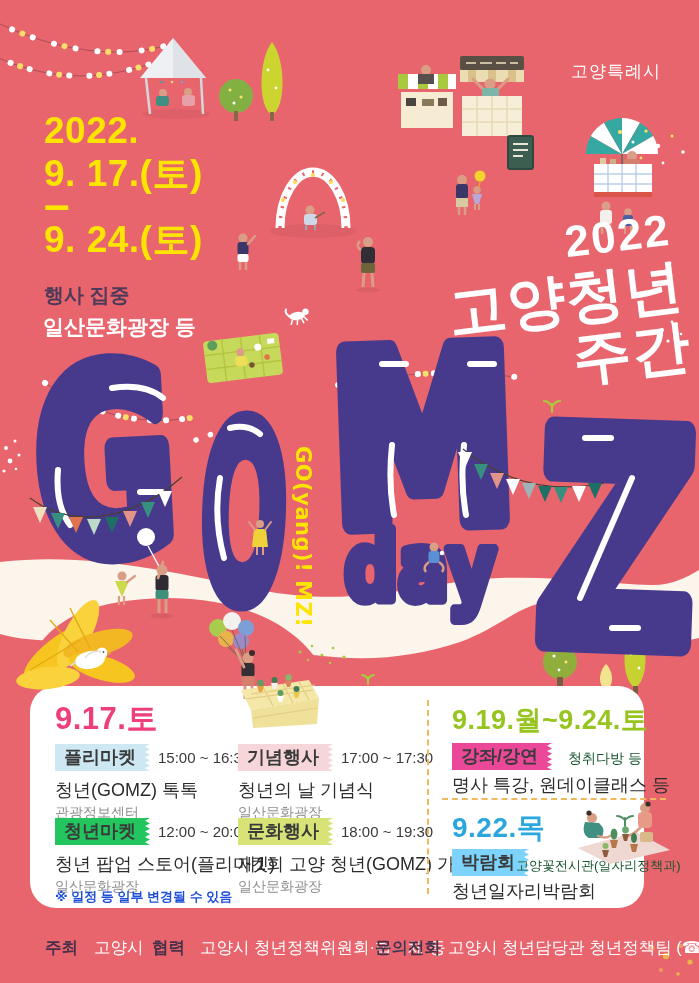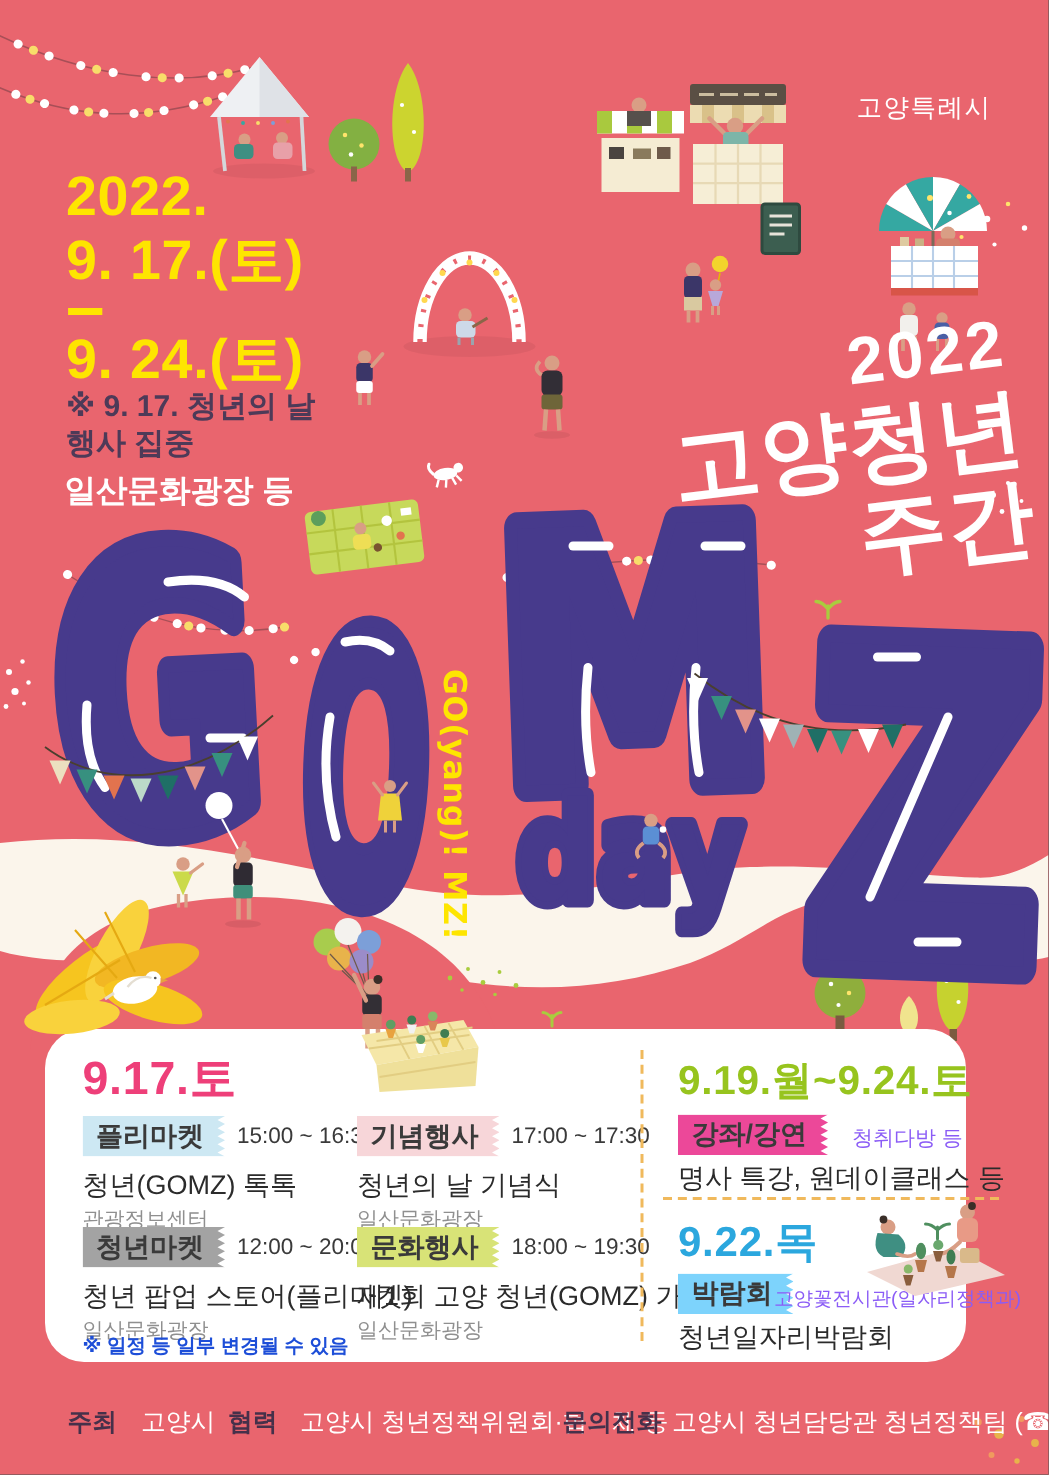--- a/index.html
+++ b/index.html
@@ -29,27 +29,27 @@
   .card{position:absolute;left:30px;top:686px;width:614px;height:222px;background:#fff;
         border-radius:26px;z-index:3;}
   .card>div,.card>span{position:absolute}
   .d-date{font-weight:bold;font-size:31px;letter-spacing:.5px;white-space:nowrap}
   .d-pink{color:#ee3f79}.d-green{color:#97c41e}.d-blue{color:#2ba7de}
   .ev{width:200px}
   .ev-head{display:flex;align-items:center;gap:8px}
   .tag{display:inline-block;font-weight:bold;font-size:18px;color:#3a3a3a;line-height:1;
        padding:4px 14px 5px 9px;white-space:nowrap;
        clip-path:polygon(0 0,100% 0,calc(100% - 5px) 10%,100% 20%,calc(100% - 5px) 30%,100% 40%,calc(100% - 5px) 50%,100% 60%,calc(100% - 5px) 70%,100% 80%,calc(100% - 5px) 90%,100% 100%,0 100%);}
-  .tag-blue{background:#cde8f3}.tag-pink{background:#f7d6d9}.tag-yellow{background:#a3a3a3}
+  .tag-blue{background:#cde8f3}.tag-pink{background:#f7d6d9}.tag-yellow{background:#22c55e}
   .tag-green{background:#d8e377}.tag-cream{background:#ec4899}.tag-purple{background:#7dd3fc}
   .time{font-size:15px;color:#3a3a3a;white-space:nowrap}
   .ev-title{font-size:18px;font-weight:normal;color:#2b2b2b;margin-top:7px;white-space:nowrap}
   .ev-venue{font-size:14px;color:#8f8f8f;margin-top:2px}
   .note{font-size:13px;font-weight:bold;color:#1d4ed8;white-space:nowrap}
-  .aside{font-size:14px;color:#8b5cf6;white-space:nowrap}
+  .aside{font-size:14px;color:#14532d;white-space:nowrap}
   .vdiv{left:397px;top:14px;height:194px;border-left:2px dashed #f0b95c}
   .hdiv{left:412px;top:112px;width:224px;border-top:2px dashed #f0b95c}
   
   .ft{position:absolute;top:937px;z-index:5;font-size:16.5px;white-space:nowrap}
   .ft-label{font-weight:bold;color:#46304a}
   .ft-val{color:#fff}
   #f-host-label{left:45px}#f-host{left:94px}
   #f-coop-label{left:152px}#f-coop{left:200px}
   #f-contact-label{left:375px}#f-contact{left:448px}
 </style>
@@ -359,21 +359,20 @@
       <path d="M368,684 v-7 M368,679 q-3,-4 -6,-4 M368,679 q3,-4 6,-4" stroke="#a9cc3e" stroke-width="2" fill="none" stroke-linecap="round"></path>
     </g>
   </svg>
 
   <div class="hd" id="org">고양특례시</div>
 
   <div class="hd p-date" id="p-year">2022.</div>
   <div class="hd p-date" id="p-start">9. 17.(토)</div>
   <div class="hd p-date" id="p-sep">–</div>
   <div class="hd p-date" id="p-end">9. 24.(토)</div>
-  <div class="hd p-note" id="p-note1">※ 9. 17. 청년의 날</div>
   <div class="hd p-note" id="p-note2">행사 집중</div>
   <div class="hd" id="p-venue">일산문화광장 등</div>
 
   <div id="title-block">
     <div class="t-year">2022</div>
     <div class="t-line">고양청년</div>
     <div class="t-line">주간</div>
   </div>
 
   <div class="card">

